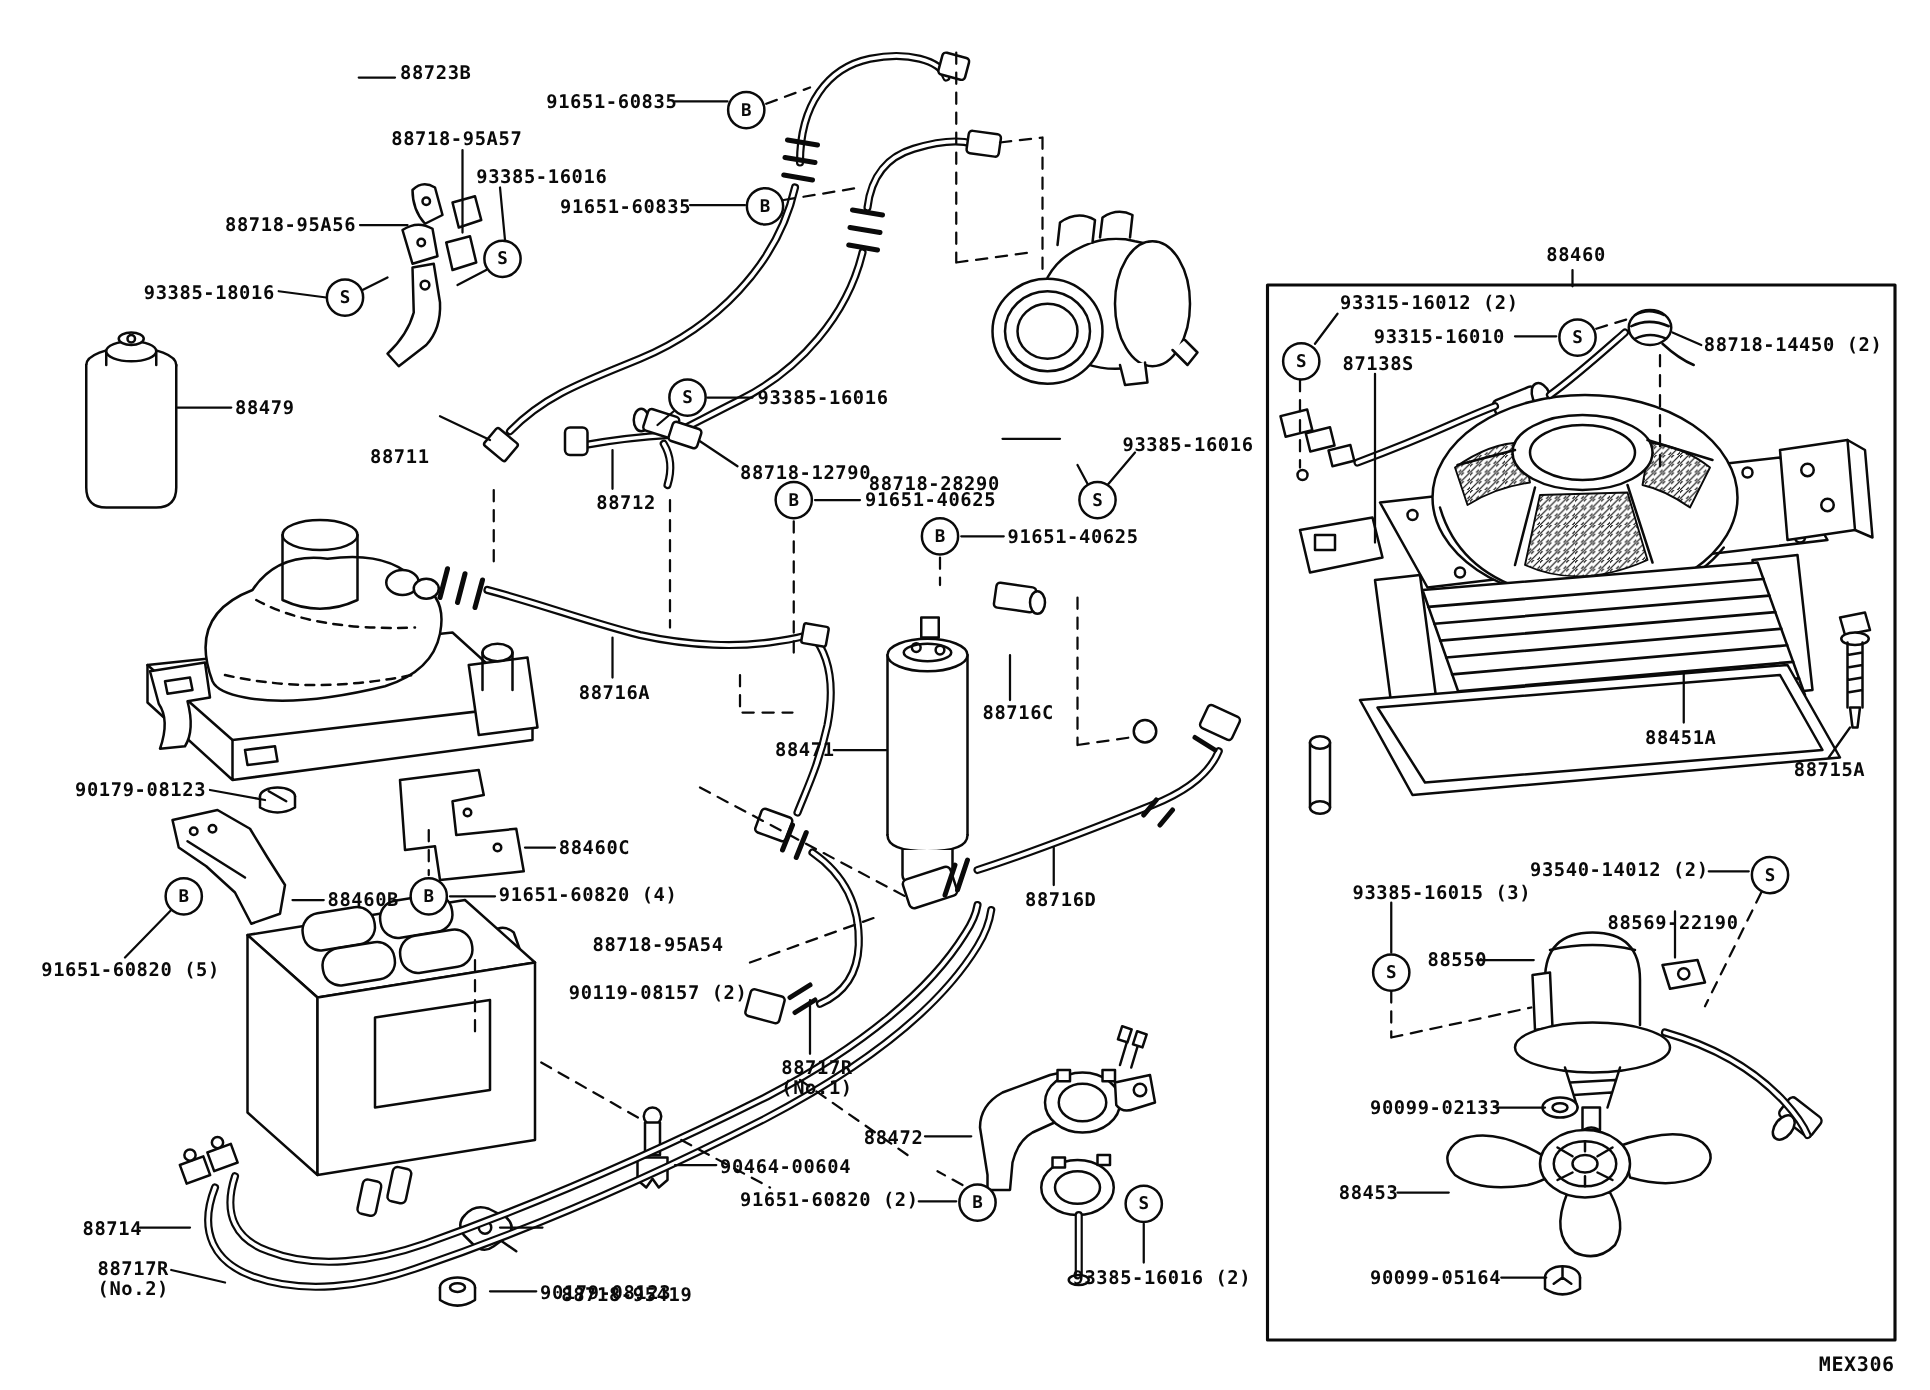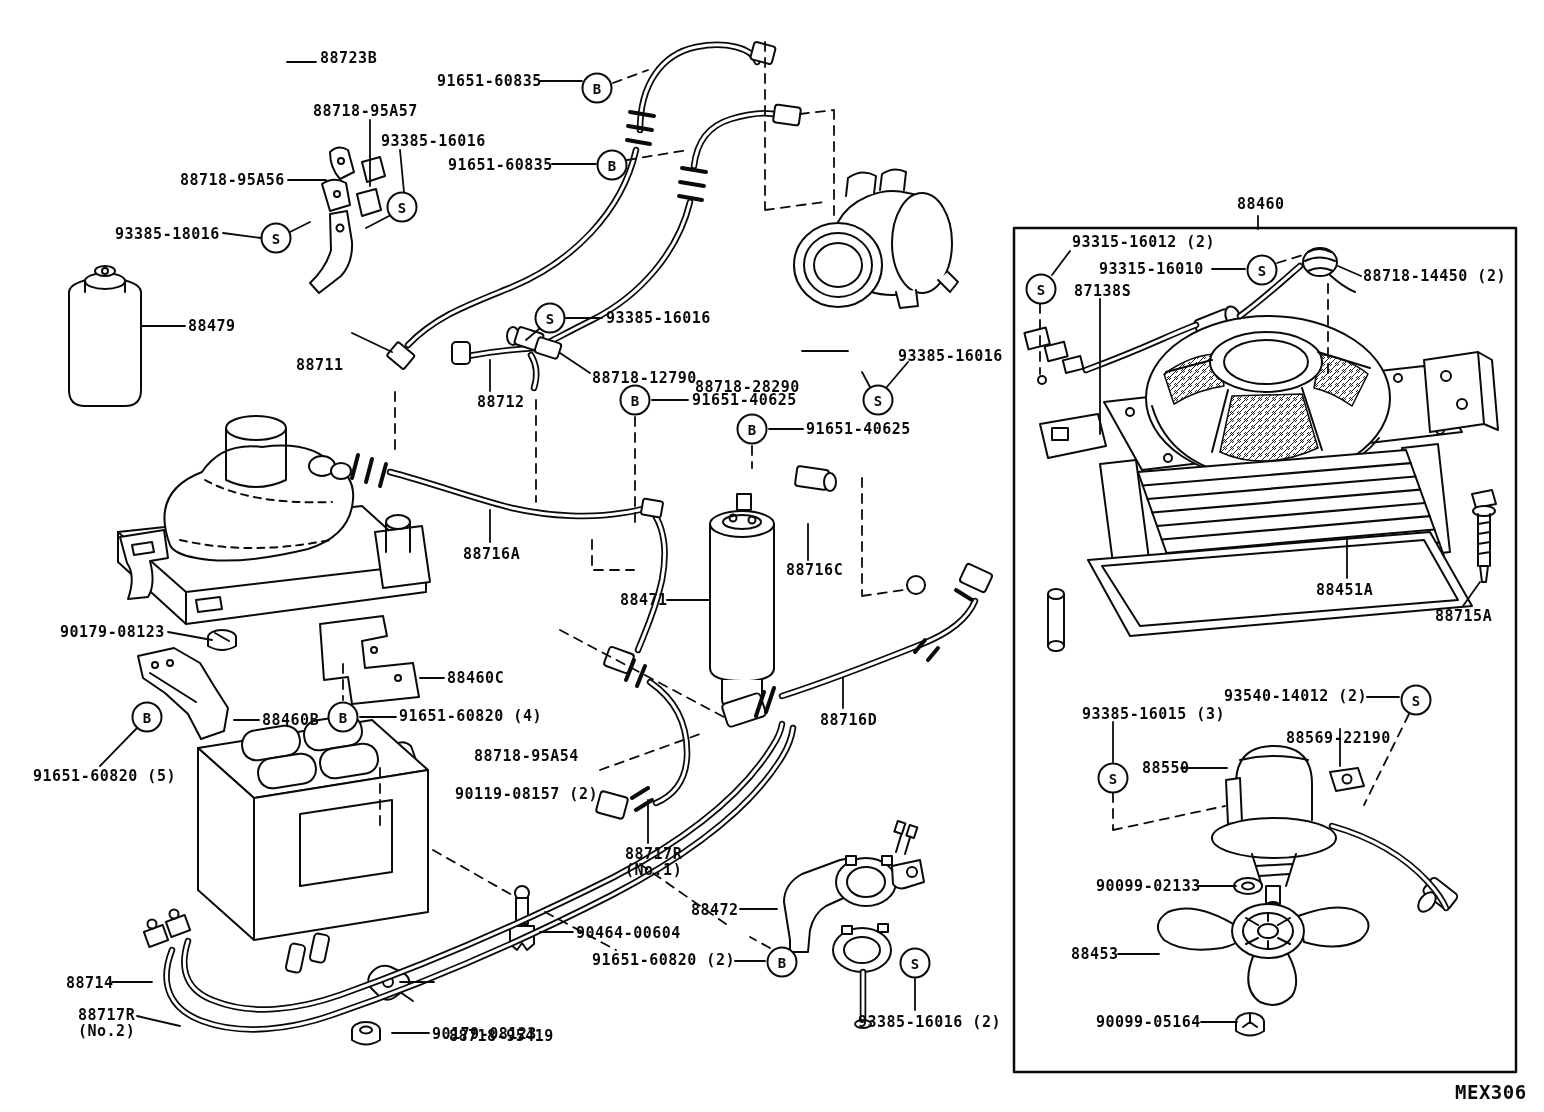--- a/index.html
+++ b/index.html
@@ -4,21 +4,21 @@
 <style>
   html,body{margin:0;padding:0;background:#fff;}
   .stage{position:relative;width:1544px;height:1112px;background:#fff;overflow:hidden;
          font-family:"DejaVu Sans Mono","Liberation Mono",monospace;}
   svg.art{position:absolute;left:0;top:0;}
   .plabel{position:absolute;font-weight:bold;font-size:15px;line-height:16px;letter-spacing:.5px;
           color:#0a0a0a;white-space:pre;font-family:"DejaVu Sans Mono","Liberation Mono",monospace;}
   .callout{position:absolute;width:27px;height:27px;border:2.5px solid #0a0a0a;border-radius:50%;
            background:#fff;display:flex;align-items:center;justify-content:center;
            font-weight:bold;font-size:14px;color:#0a0a0a;transform:translate(-50%,-50%);}
-  .code{font-size:19px;}
+  .code{font-size:16px;}
   
   .caution{position:absolute;left:64px;top:33px;width:223px;height:104px;border:2px solid #000;
            border-radius:10px;padding:3px;box-sizing:border-box;background:#fff;}
   .c-inner{border:3px solid #000;border-radius:6px;height:100%;box-sizing:border-box;
            padding:2px 4px;display:flex;flex-direction:column;}
   .c-head{display:flex;align-items:stretch;gap:4px;height:19px;}
   .c-chip{background:#000;color:#fff;font-size:11px;font-weight:bold;padding:0 5px;
           display:flex;align-items:center;border-radius:1px;}
   .c-htext{flex:1;font-size:12.5px;font-weight:bold;text-align:center;line-height:18px;
            border-bottom:2px solid #000;letter-spacing:1px;}

